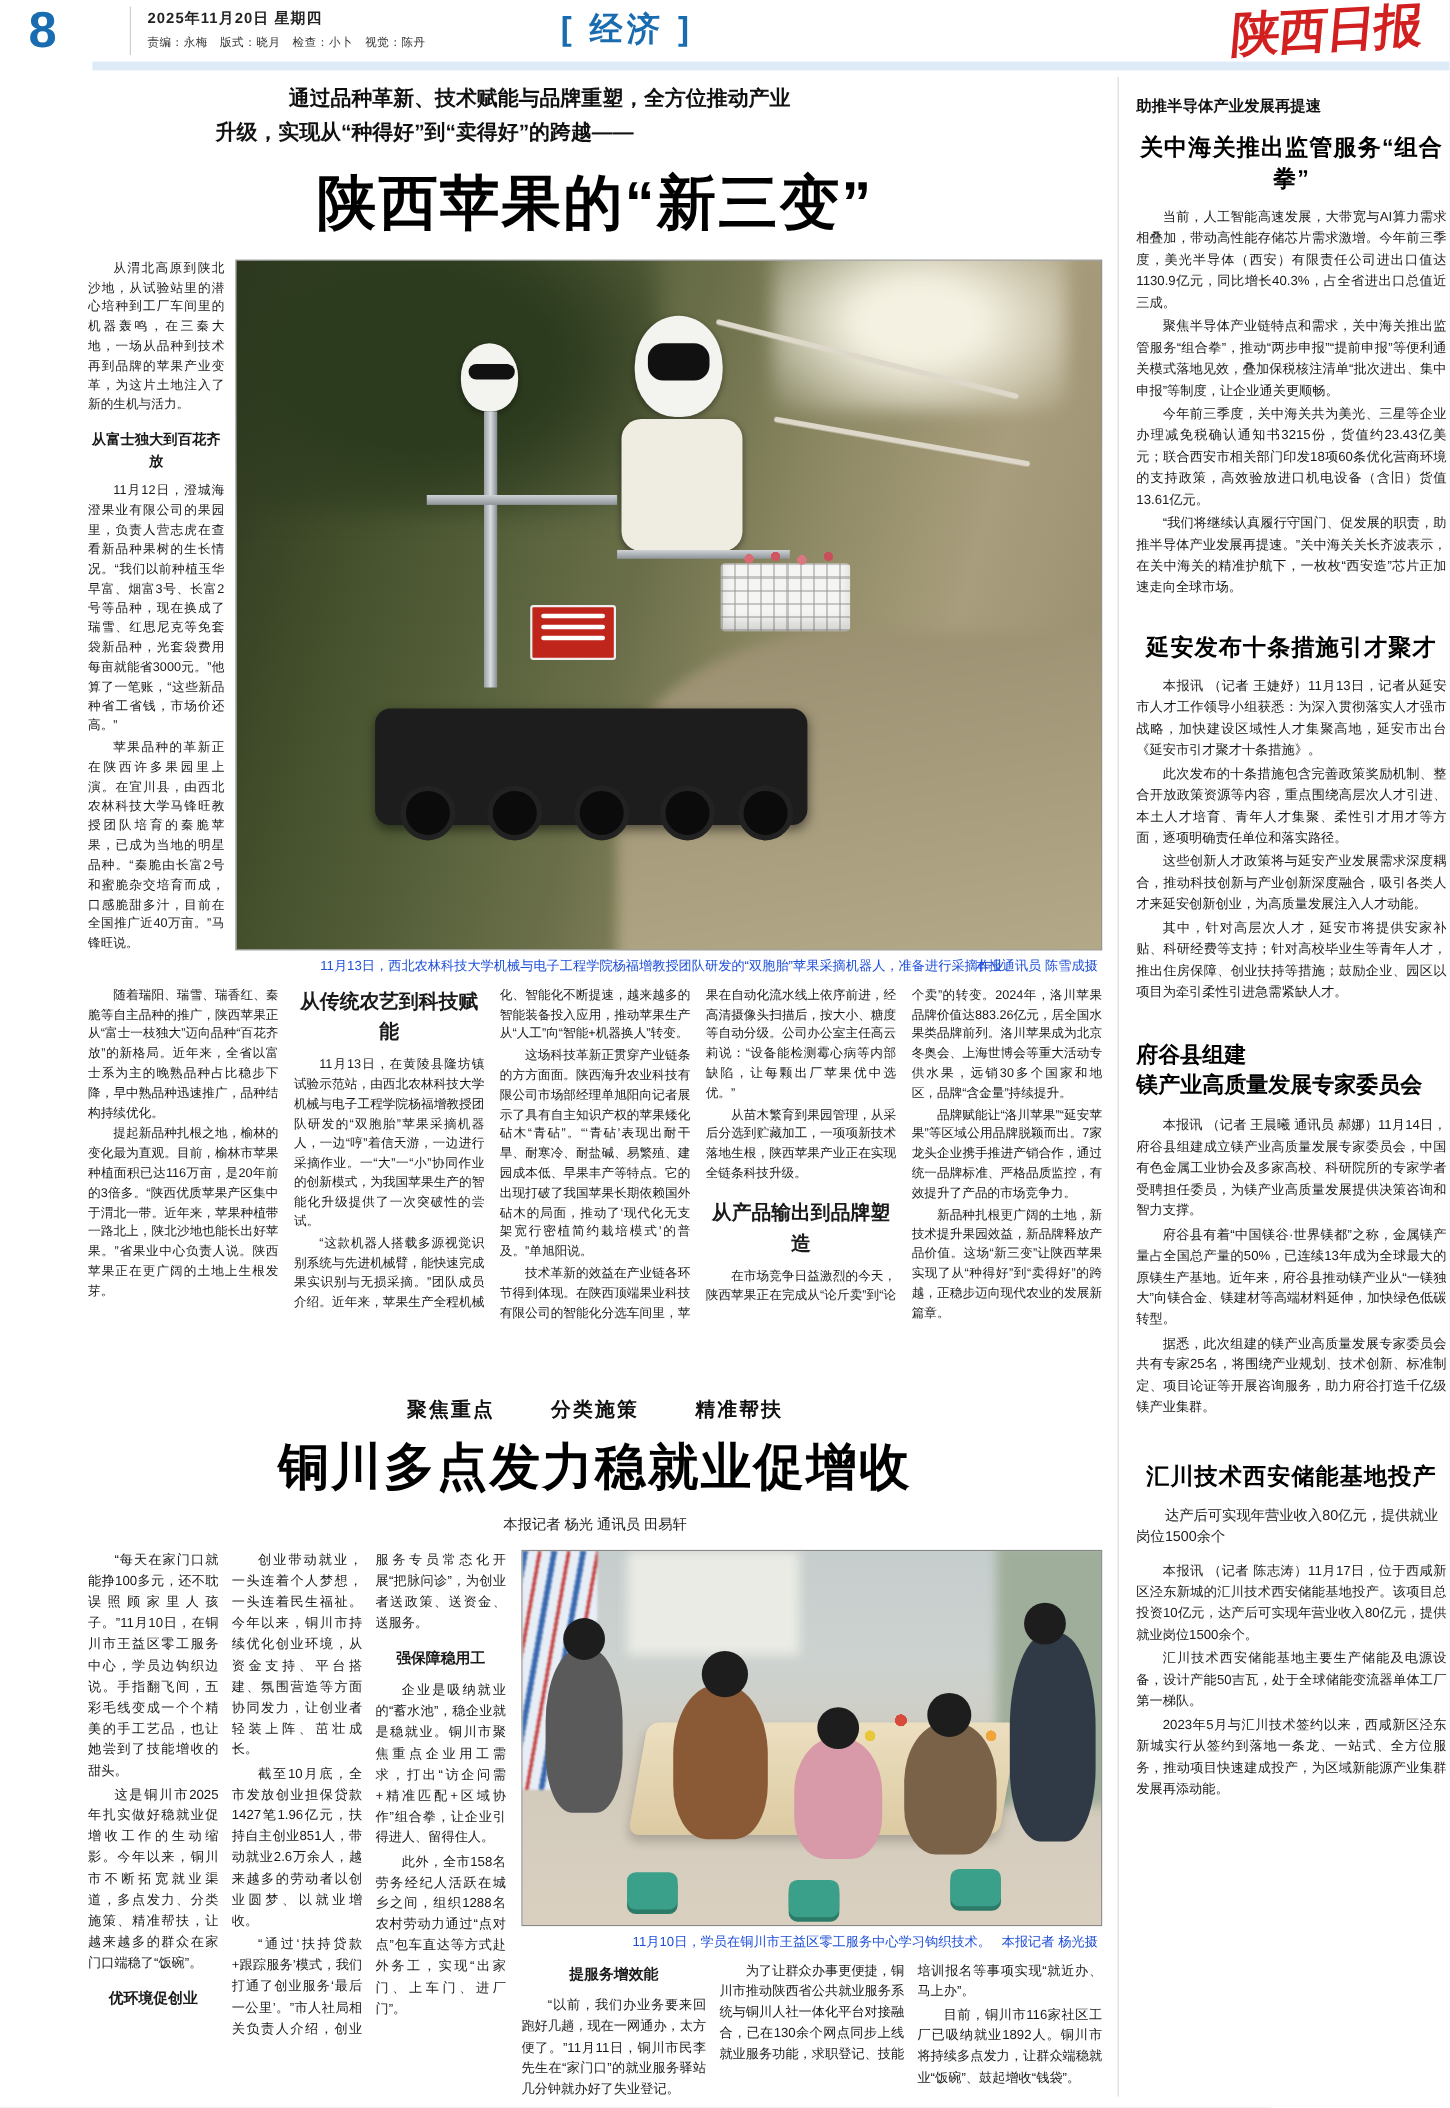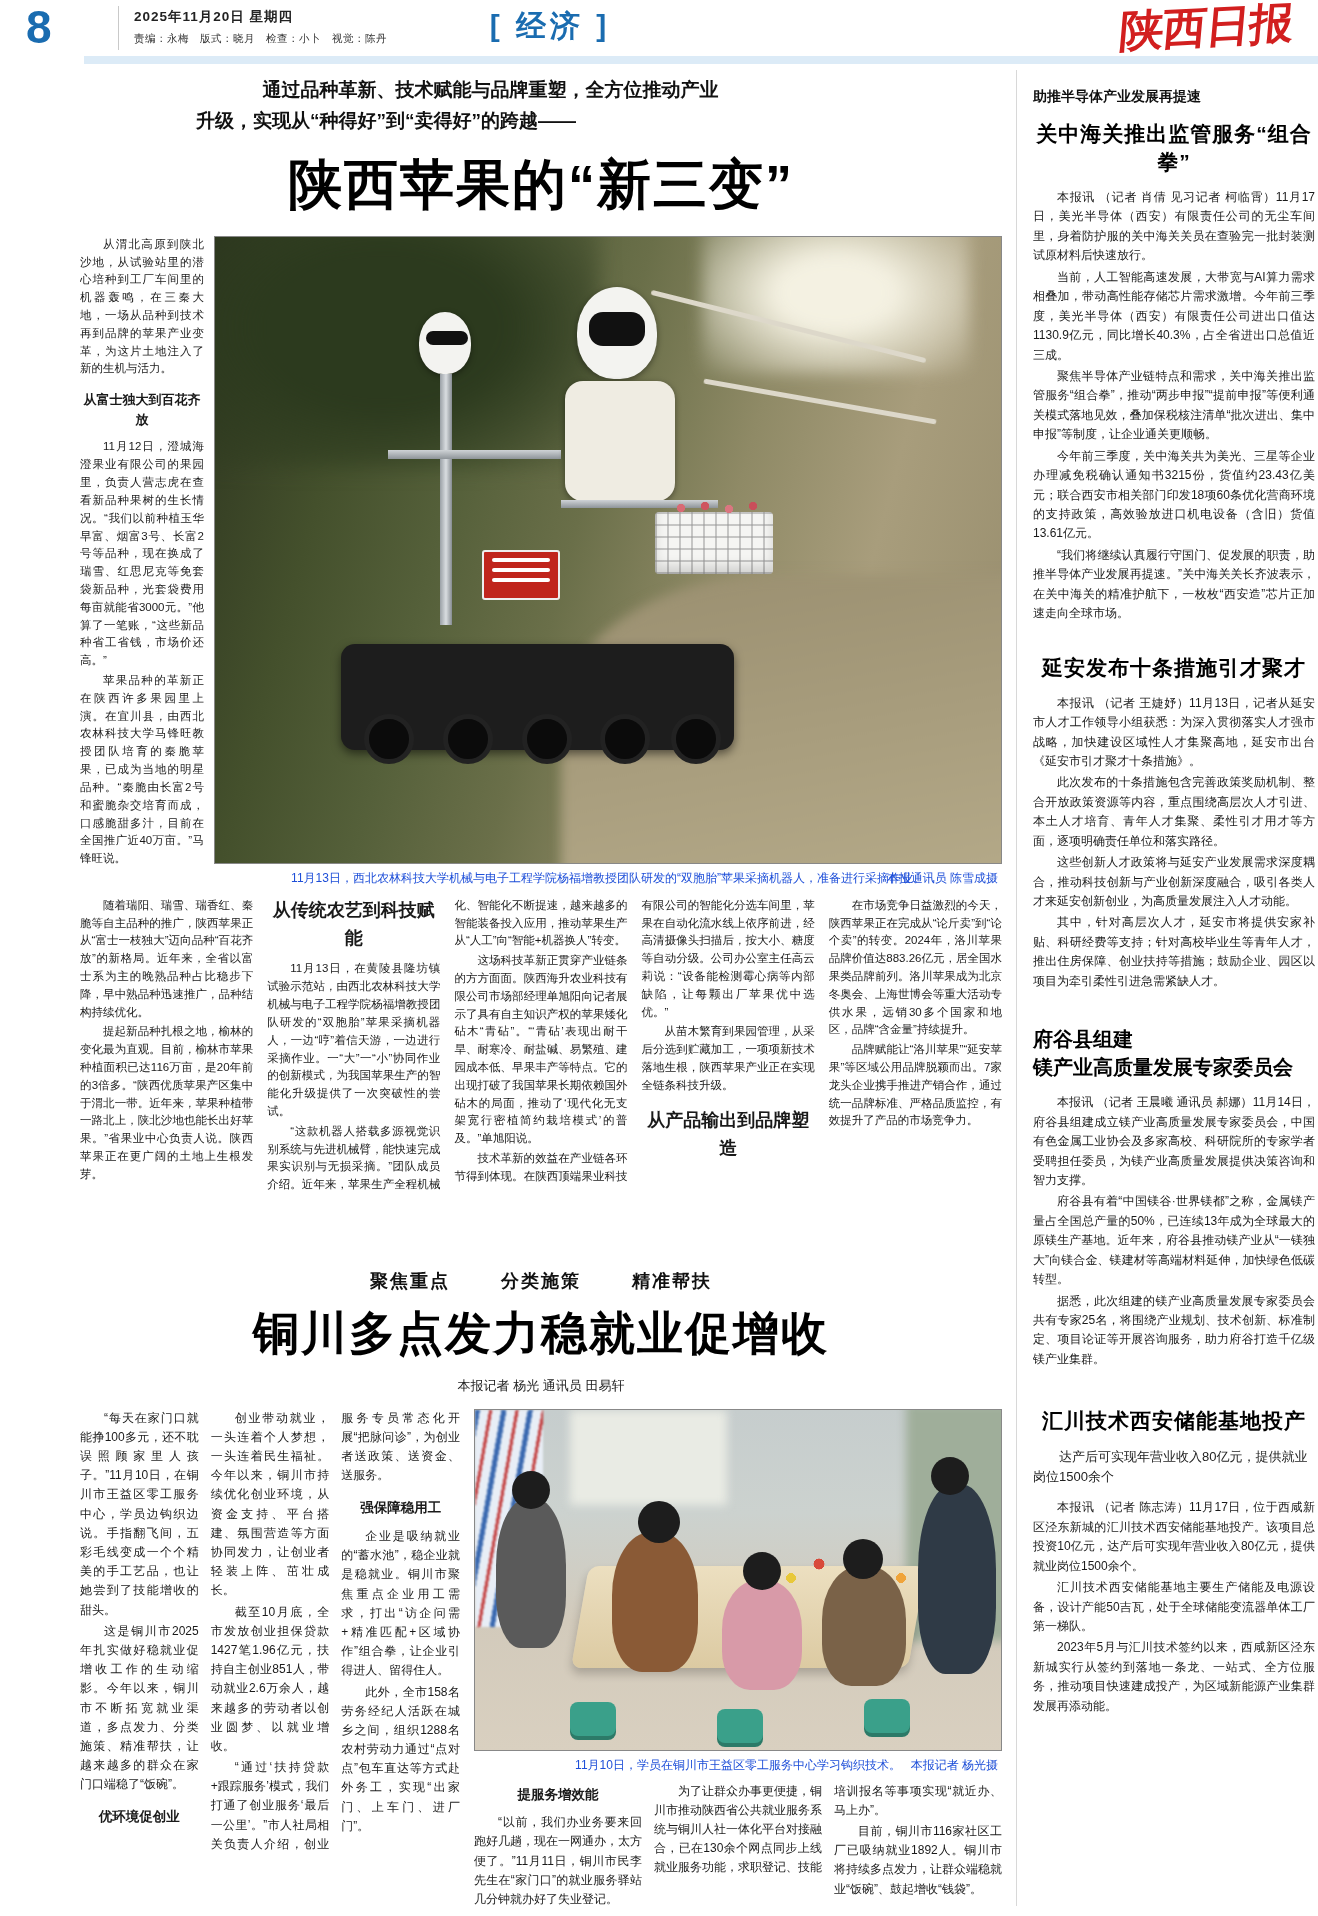--- a/index.html
+++ b/index.html
@@ -5,21 +5,21 @@
   html,body{margin:0;padding:0;background:#e9e9e9;}
   .page{position:relative;width:1318px;height:1916px;background:#ffffff;margin:0 auto;
         font-family:"Liberation Sans","DejaVu Sans",sans-serif;color:#1a1a1a;overflow:hidden;}
 
   
   .hdr{position:absolute;top:0;left:0;width:100%;height:54px;}
   .pagenum{position:absolute;left:26px;top:0px;font-size:46px;font-weight:900;color:#1a6cb0;line-height:54px;}
   .hdr-rule{position:absolute;left:118px;top:6px;width:1px;height:44px;background:#c9c9c9;}
   .hdr-date{position:absolute;left:134px;top:8px;font-size:13.5px;font-weight:bold;color:#222;letter-spacing:1px;}
   .hdr-staff{position:absolute;left:134px;top:32px;font-size:10.5px;color:#333;letter-spacing:.5px;}
-  .hdr-section{position:absolute;left:430px;top:6px;width:240px;text-align:center;
+  .hdr-section{position:absolute;left:450px;top:6px;width:240px;text-align:center;
                font-size:30px;font-weight:900;color:#1a6cb0;letter-spacing:4px;}
   .masthead{position:absolute;right:26px;top:-2px;font-size:44px;font-weight:900;color:#d21f1f;
             font-family:"Liberation Serif","DejaVu Serif",serif;
             transform:skewX(-8deg) rotate(-3deg);letter-spacing:-1px;}
   .hdr-band{position:absolute;top:56px;left:84px;right:0;height:8px;background:#dcebf7;}
 
   
   .para{margin:0 0 2px 0;text-indent:2em;}
   .subhead{font-weight:bold;text-align:center;margin:12px 0 8px;break-inside:avoid;text-indent:0;}
   .caption-row{position:relative;text-align:center;font-size:12px;color:#1d4ed8;margin-top:6px;}
@@ -179,20 +179,21 @@
         <p class="para">提起新品种扎根之地，榆林的变化最为直观。目前，榆林市苹果种植面积已达116万亩，是20年前的3倍多。“陕西优质苹果产区集中于渭北一带。近年来，苹果种植带一路北上，陕北沙地也能长出好苹果。”省果业中心负责人说。陕西苹果正在更广阔的土地上生根发芽。</p>
         <h4 class="subhead">从传统农艺到科技赋能</h4>
         <p class="para">11月13日，在黄陵县隆坊镇试验示范站，由西北农林科技大学机械与电子工程学院杨福增教授团队研发的“双胞胎”苹果采摘机器人，一边“哼”着信天游，一边进行采摘作业。一“大”一“小”协同作业的创新模式，为我国苹果生产的智能化升级提供了一次突破性的尝试。</p>
         <p class="para">“这款机器人搭载多源视觉识别系统与先进机械臂，能快速完成果实识别与无损采摘。”团队成员介绍。近年来，苹果生产全程机械化、智能化不断提速，越来越多的智能装备投入应用，推动苹果生产从“人工”向“智能+机器换人”转变。</p>
         <p class="para">这场科技革新正贯穿产业链条的方方面面。陕西海升农业科技有限公司市场部经理单旭阳向记者展示了具有自主知识产权的苹果矮化砧木“青砧”。“‘青砧’表现出耐干旱、耐寒冷、耐盐碱、易繁殖、建园成本低、早果丰产等特点。它的出现打破了我国苹果长期依赖国外砧木的局面，推动了‘现代化无支架宽行密植简约栽培模式’的普及。”单旭阳说。</p>
         <p class="para">技术革新的效益在产业链各环节得到体现。在陕西顶端果业科技有限公司的智能化分选车间里，苹果在自动化流水线上依序前进，经高清摄像头扫描后，按大小、糖度等自动分级。公司办公室主任高云莉说：“设备能检测霉心病等内部缺陷，让每颗出厂苹果优中选优。”</p>
         <p class="para">从苗木繁育到果园管理，从采后分选到贮藏加工，一项项新技术落地生根，陕西苹果产业正在实现全链条科技升级。</p>
         <h4 class="subhead">从产品输出到品牌塑造</h4>
         <p class="para">在市场竞争日益激烈的今天，陕西苹果正在完成从“论斤卖”到“论个卖”的转变。2024年，洛川苹果品牌价值达883.26亿元，居全国水果类品牌前列。洛川苹果成为北京冬奥会、上海世博会等重大活动专供水果，远销30多个国家和地区，品牌“含金量”持续提升。</p>
         <p class="para">品牌赋能让“洛川苹果”“延安苹果”等区域公用品牌脱颖而出。7家龙头企业携手推进产销合作，通过统一品牌标准、严格品质监控，有效提升了产品的市场竞争力。</p>
+        <p class="para">新品种扎根更广阔的土地，新技术提升果园效益，新品牌释放产品价值。这场“新三变”让陕西苹果实现了从“种得好”到“卖得好”的跨越，正稳步迈向现代农业的发展新篇章。</p>
       </div>
 
     <div class="b-article">
       <div class="b-kicker">
         <span>聚焦重点</span>
         <span>分类施策</span>
         <span>精准帮扶</span>
       </div>
       <div class="b-title">铜川多点发力稳就业促增收</div>
       <div class="byline">本报记者 杨光 通讯员 田易轩</div>
@@ -244,21 +245,20 @@
         </div>
       </div>
     </div>
   </div>
 
   <div class="sidebar">
     <div>
       <div class="s-kicker">助推半导体产业发展再提速</div>
       <div class="s-title">关中海关推出监管服务“组合拳”</div>
       <div class="s-body">
-          <p class="para">本报讯 （记者 肖倩 见习记者 柯临霄）11月17日，美光半导体（西安）有限责任公司的无尘车间里，身着防护服的关中海关关员在查验完一批封装测试原材料后快速放行。</p>
           <p class="para">当前，人工智能高速发展，大带宽与AI算力需求相叠加，带动高性能存储芯片需求激增。今年前三季度，美光半导体（西安）有限责任公司进出口值达1130.9亿元，同比增长40.3%，占全省进出口总值近三成。</p>
           <p class="para">聚焦半导体产业链特点和需求，关中海关推出监管服务“组合拳”，推动“两步申报”“提前申报”等便利通关模式落地见效，叠加保税核注清单“批次进出、集中申报”等制度，让企业通关更顺畅。</p>
           <p class="para">今年前三季度，关中海关共为美光、三星等企业办理减免税确认通知书3215份，货值约23.43亿美元；联合西安市相关部门印发18项60条优化营商环境的支持政策，高效验放进口机电设备（含旧）货值13.61亿元。</p>
           <p class="para">“我们将继续认真履行守国门、促发展的职责，助推半导体产业发展再提速。”关中海关关长齐波表示，在关中海关的精准护航下，一枚枚“西安造”芯片正加速走向全球市场。</p>
         </div>
     </div>
 
     <div class="s-gap1">
       <div class="s-title">延安发布十条措施引才聚才</div>
       <div class="s-body">

